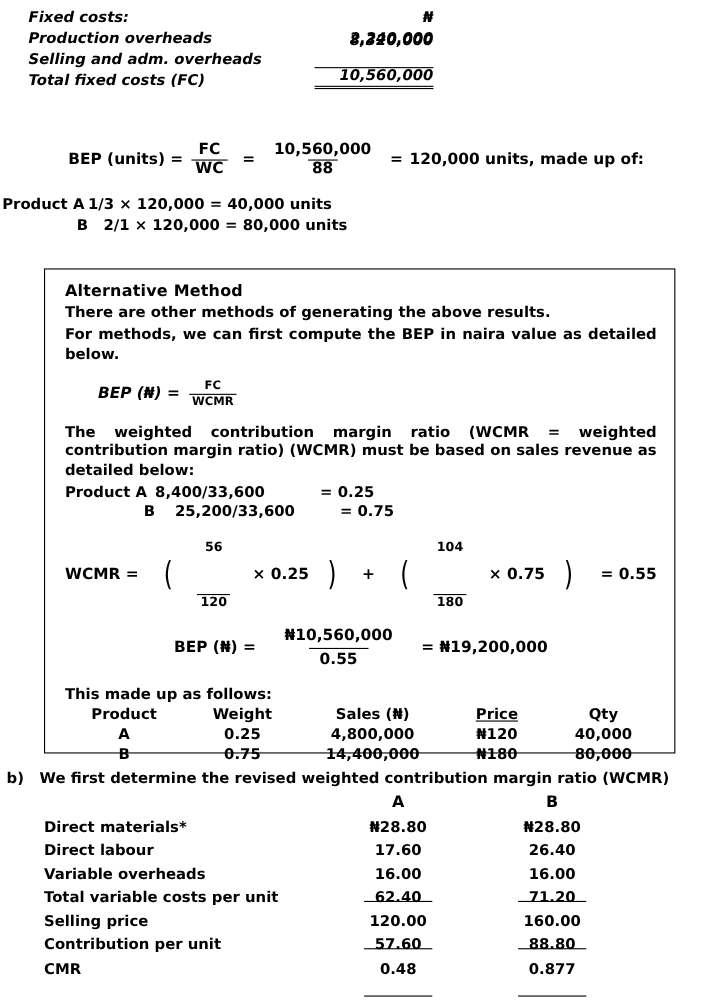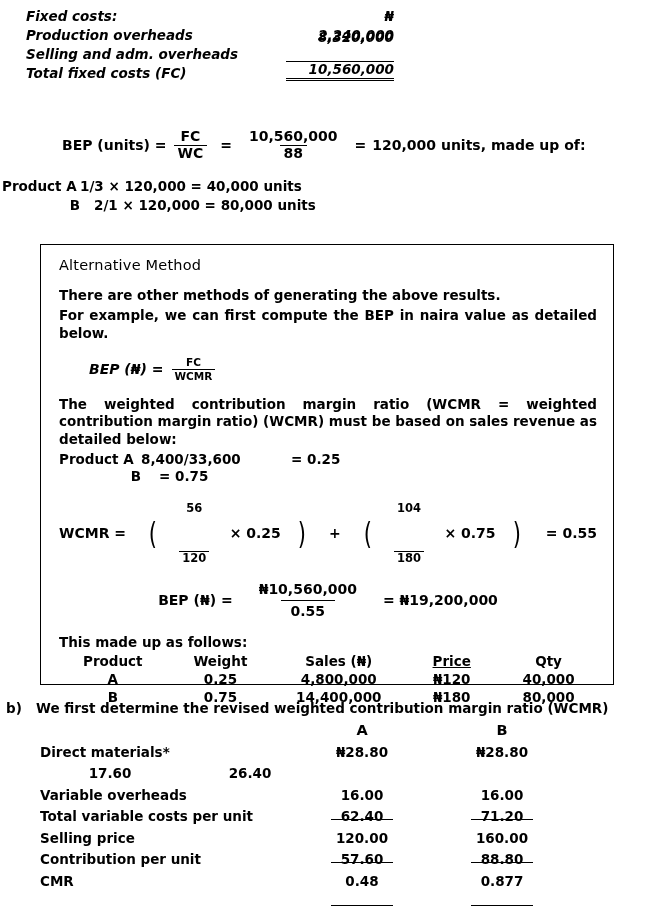--- a/index.html
+++ b/index.html
@@ -31,21 +31,21 @@
 
   
   .prod-split{position:absolute;left:0px;top:178px;width:420px;font-weight:bold;font-size:13.5px;}
   .ps-row{display:flex;height:19px;align-items:baseline;}
   .ps-name{width:78px;padding-left:2px;}
   .ps-calc{width:320px;}
 
   
   .alt-box{position:absolute;left:40px;top:244px;width:574px;height:441px;border:1.3px solid #000;box-sizing:border-box;}
   .alt-inner{padding:12px 16px 0 18px;}
-  .alt-title{font-weight:normal;font-size:14.5px;letter-spacing:0.2px;margin-bottom:14px;}
+  .alt-title{font-weight:bold;font-size:14.5px;letter-spacing:0.2px;margin-bottom:3px;}
   .alt-p{font-weight:bold;font-size:13.5px;line-height:1.32;margin:0 0 2px 0;}
   .alt-p.just{text-align:justify;}
 
   .bepn-formula{display:flex;align-items:center;font-weight:bold;font-style:italic;font-size:14px;margin:14px 0 14px 30px;}
   .bepn-formula .smallfrac{display:inline-flex;flex-direction:column;align-items:center;font-style:normal;font-size:10.5px;line-height:1.15;margin-left:8px;}
   .bepn-formula .smallfrac .den{border-top:1.2px solid #000;padding:0 3px;}
   .bepn-formula .smallfrac .num{padding:0 3px;}
 
   .wcmr-lines{font-weight:bold;font-size:13.5px;line-height:1.28;margin-top:10px;}
   .wl-row{display:flex;}
@@ -132,40 +132,41 @@
     <div class="ps-row">
       <div class="ps-name" style="text-align:right;padding-right:14px;">B</div>
       <div class="ps-calc">2/1 × 120,000  =  80,000 units</div>
     </div>
   </div>
 
   <div class="alt-box">
     <div class="alt-inner">
       <div class="alt-title">Alternative Method</div>
       <p class="alt-p">There are other methods of generating the above results.</p>
-      <p class="alt-p just">For example, we can first compute the BEP in naira value as detailed below.</p>
+      <p class="alt-p just">For methods, we can first compute the BEP in naira value as detailed below.</p>
 
       <div class="bepn-formula">
         <span>BEP (₦) =</span>
         <span class="smallfrac">
           <span class="num">FC</span>
           <span class="den">WCMR</span>
         </span>
       </div>
 
       <p class="alt-p just" style="margin-top:6px;">The weighted contribution margin ratio (WCMR = weighted contribution margin ratio) (WCMR) must be based on sales revenue as detailed below:</p>
 
       <div class="wcmr-lines" style="margin-top:2px;">
         <div class="wl-row">
           <div class="wl-a">Product A</div>
           <div class="wl-b">8,400/33,600</div>
           <div class="wl-c">=  0.25</div>
         </div>
         <div class="wl-row">
           <div class="wl-a" style="text-align:right;padding-right:18px;">B</div>
+          <div class="wl-b">25,200/33,600</div>
           <div class="wl-c">=  0.75</div>
         </div>
       </div>
 
       <div class="wcmr-eq">
         <span style="margin-right:6px;">WCMR =</span>
         <span class="paren">(</span>
         <span class="pfrac">
           <span class="num">56</span>
           <span class="den">120</span>
@@ -236,20 +237,21 @@
       <div class="bt-colhead">B</div>
     </div>
 
     <div class="bt-row">
       <div class="bt-name">Direct materials*</div>
       <div class="bt-col"><span class="val-box">₦28.80</span></div>
       <div class="bt-col"><span class="val-box">₦28.80</span></div>
     </div>
 
     <div class="bt-row">
+      <div class="bt-name">Direct labour</div>
       <div class="bt-col"><span class="val-box">17.60</span></div>
       <div class="bt-col"><span class="val-box">26.40</span></div>
     </div>
 
     <div class="bt-row">
       <div class="bt-name">Variable overheads</div>
       <div class="bt-col"><span class="val-box u-single">16.00</span></div>
       <div class="bt-col"><span class="val-box u-single">16.00</span></div>
     </div>
 

